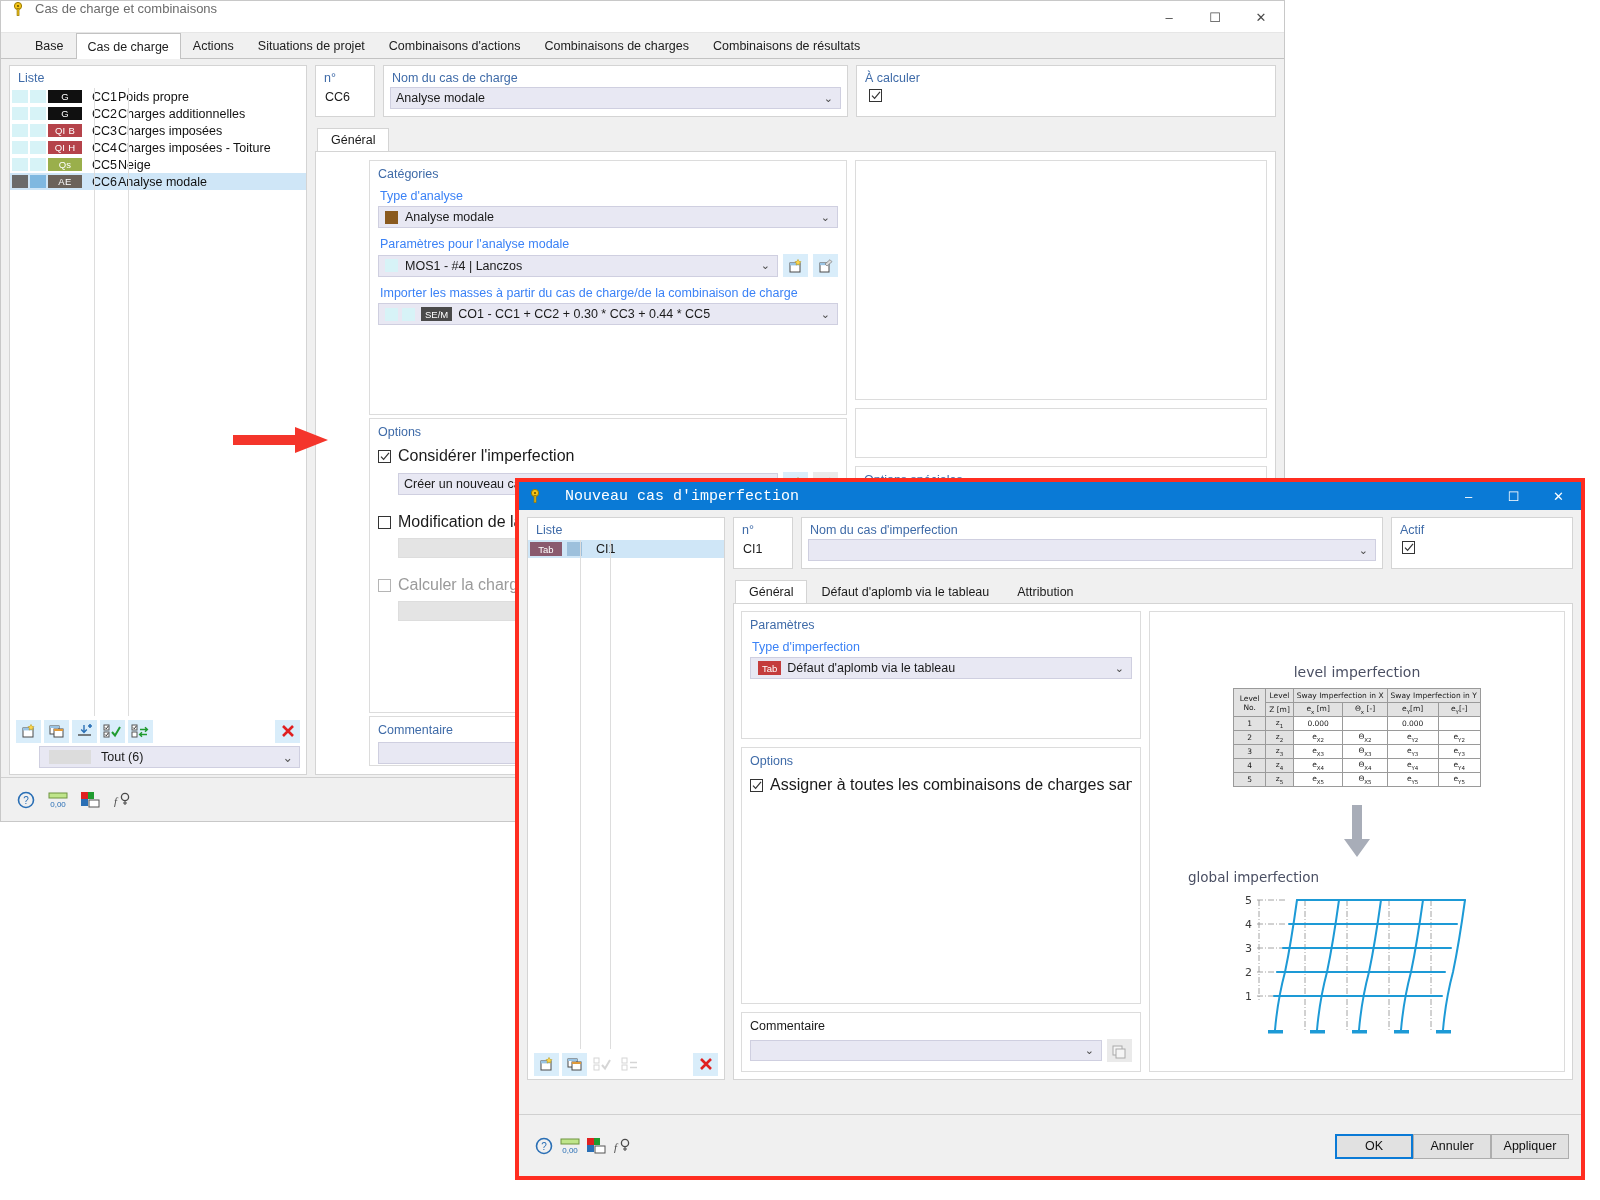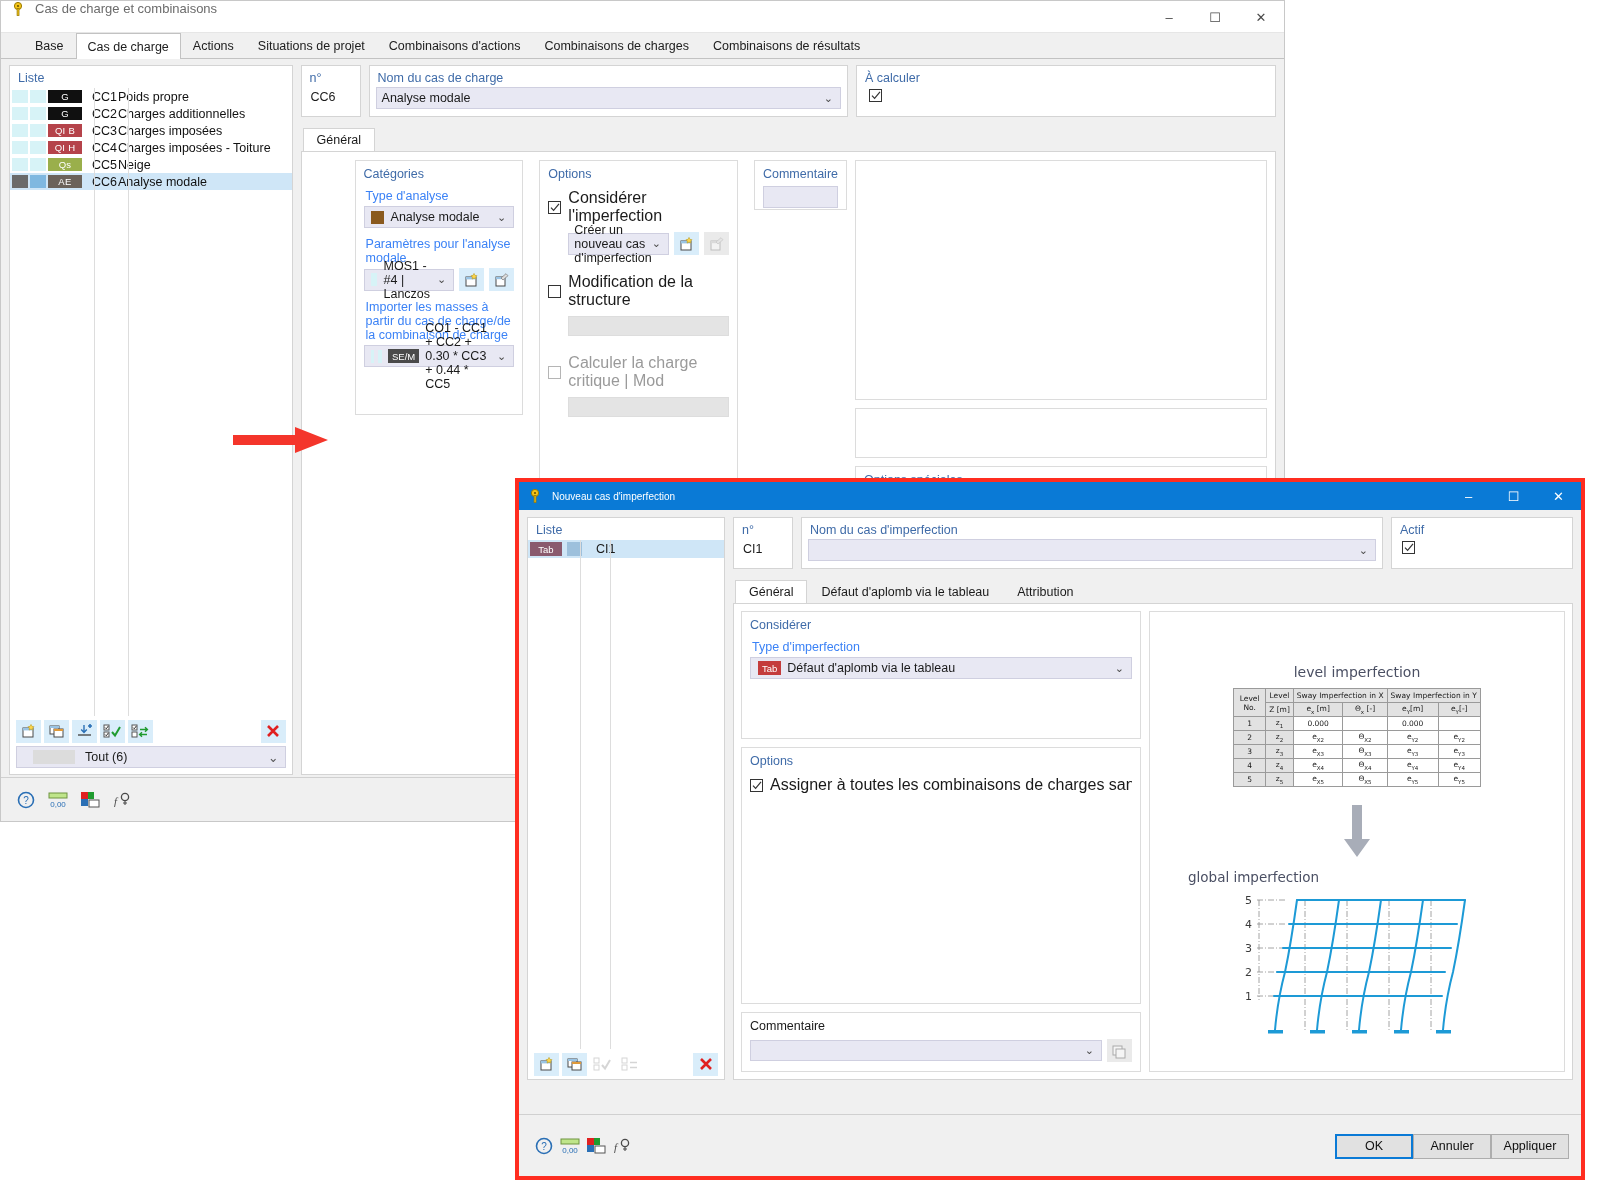--- a/index.html
+++ b/index.html
@@ -73,21 +73,21 @@
   }
   .tbtn{
     width:25px; height:23px; display:flex; align-items:center; justify-content:center;
     background:#d9edfa; border:1px solid transparent;
   }
   .tbtn.dim{ background:#eaeaea; }
   .tbtn.plain{ background:transparent; }
   .filter-row{ padding:0 6px 6px 6px; }
   .filter-combo{
     height:22px; background:#e8e8f3; border:1px solid #cfcfe0; display:flex;
-    align-items:center; padding-left:16px; font-size:12.5px;
+    align-items:center; padding-left:9px; font-size:12.5px;margin-left:23px;
   }
   .filter-combo .fsw{ width:42px; height:14px; background:#dcdcdc; margin-right:10px; }
   .filter-combo .caret{ margin-left:auto; margin-right:6px; color:#555; }
 
   
   .right-col{ flex:1; margin-left:8px; display:flex; flex-direction:column; }
   .topfields{ display:flex; gap:8px; }
   .fld{ background:#ffffff; border:1px solid #d4d4d4; }
   .fld .cap{ color:#3f6ba8; font-size:12.5px; padding:5px 8px 2px 8px; }
   .num-fld{ width:60px; }
@@ -105,21 +105,21 @@
   
   .inner-tabs{ margin-top:9px; display:flex; align-items:flex-end; height:25px; padding-left:2px; }
   .inner-tabs .itab{
     padding:4px 13px; background:#ffffff; border:1px solid #d4d4d4; border-bottom:none;
     font-size:12.5px;
   }
   .content-pane{
     flex:1; background:#ffffff; border:1px solid #d4d4d4; display:flex; padding:8px;
     gap:8px;
   }
-  .col-left{ flex:1; display:flex; flex-direction:row; gap:16px;padding-left:45px; }
+  .col-left{ flex:1; display:flex; flex-direction:column; gap:3px;padding-left:45px; }
   .col-right{ width:412px; display:flex; flex-direction:column; gap:8px; }
   .group{ border:1px solid #dcdcdc; background:#fff; padding:6px 8px 9px 8px; }
   .group > .gcap{ color:#3f6ba8; font-size:12.5px; margin-bottom:8px; }
   .lbl{ font-size:12.5px; color:#3b82f6; margin:9px 0 3px 2px; }
   .lbl.first{ margin-top:0; }
   .row-combo{ display:flex; gap:5px; align-items:center; }
   .sq-swatch{ width:13px; height:13px; margin-right:7px; margin-left:1px; }
   .tag{
     height:14px; padding:0 4px; font-size:9.5px; color:#fff; display:flex;
     align-items:center; justify-content:center; margin-right:6px;
@@ -146,21 +146,21 @@
   #red-arrow{ position:absolute; left:233px; top:427px; width:95px; height:26px; }
 
   
   #dialog{
     position:absolute; left:515px; top:478px; width:1070px; height:702px;
     border:4px solid #ff2d20; background:#f0f0f0;
   }
   .dlg-title{
     height:28px; background:#0a7ad6; display:flex; align-items:center; color:#fff;
   }
-  .dlg-title .t{ font-size:10px; margin-left:8px; }
+  .dlg-title .t{ font-size:15px; margin-left:21px;font-family:Liberation Mono, monospace; }
   .dlg-ctrl{ margin-left:auto; display:flex; }
   .dlg-btn{ width:45px; height:28px; display:flex; align-items:center; justify-content:center;
             color:#fff; font-size:13px; }
 
   .dlg-body{ padding:7px 8px 0 8px; display:flex; height:570px; }
   .dlg-list{
     width:198px; background:#fff; border:1px solid #d4d4d4; display:flex; flex-direction:column;
     position:relative;
   }
   .dl-row{ height:18px; display:flex; align-items:center; background:#cfe6f7; padding-left:2px; }
@@ -651,21 +651,21 @@
         <div class="itab">Général</div>
         <div class="itab" style="background:#f0f0f0;border-color:transparent">Défaut d'aplomb via le tableau</div>
         <div class="itab" style="background:#f0f0f0;border-color:transparent">Attribution</div>
       </div>
 
       <div class="dlg-content">
 
         <div class="dc-left">
 
           <div class="group" style="height:128px">
-            <div class="gcap">Considérer</div>
+            <div class="gcap">Paramètres</div>
             <div class="lbl first">Type d'imperfection</div>
             <div class="combo">
               <span class="tag" style="background:#c43c3c;margin-left:2px">Tab</span>
               <span>Défaut d'aplomb via le tableau</span>
               <span class="caret">⌄</span>
             </div>
           </div>
 
           <div class="group" style="flex:1">
             <div class="gcap">Options</div>

